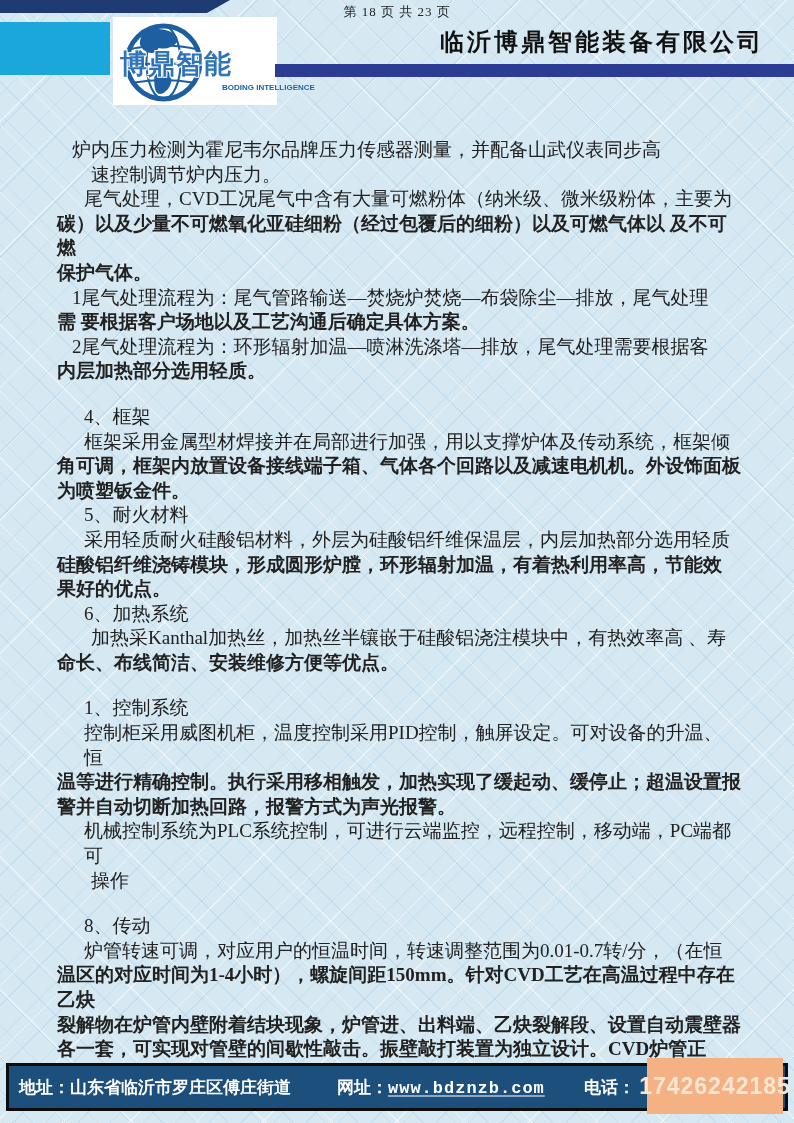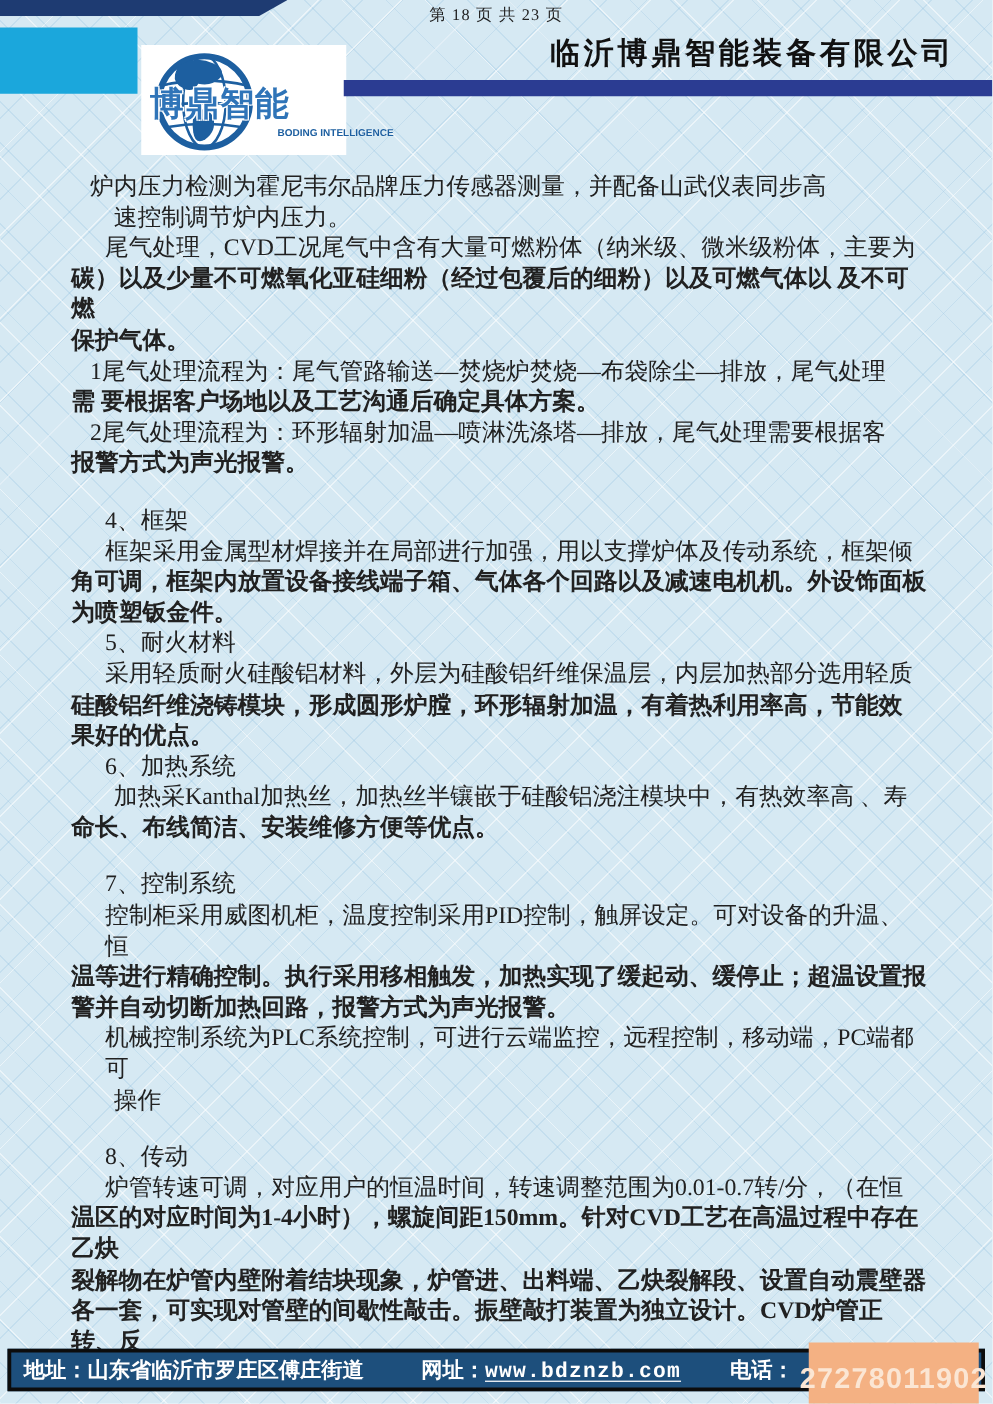--- a/index.html
+++ b/index.html
@@ -15,44 +15,44 @@
       repeating-linear-gradient(-45deg, rgba(150,195,225,.28) 0 1px, transparent 1px 23px);
     font-family:"Liberation Serif","DejaVu Serif",serif;
     color:#1c1c1c;
   }
   
   .topbar{position:absolute;left:0;top:0;width:230px;height:13px;background:#1e3b72;
     clip-path:polygon(0 0,100% 0,90% 100%,0 100%);}
   .pagenum{position:absolute;left:0;top:3px;width:100%;text-align:center;
     font-size:13px;letter-spacing:1px;color:#222;}
   .cyanblock{position:absolute;left:0;top:22px;width:110px;height:53px;background:#1ba7dc;}
-  .logobox{position:absolute;left:113px;top:17px;width:164px;height:88px;background:#ffffff;margin-top:19px;}
+  .logobox{position:absolute;left:113px;top:17px;width:164px;height:88px;background:#ffffff;}
   .globe{position:absolute;left:10px;top:5px;width:81px;height:81px;}
   .logo-cn{position:absolute;left:7px;top:29px;font-size:27px;font-weight:900;
     color:#2f74b8;letter-spacing:1px;font-family:"Liberation Sans",sans-serif;
     text-shadow:-1px -1px 0 #fff,1px -1px 0 #fff,-1px 1px 0 #fff,1px 1px 0 #fff;}
   .logo-en{position:absolute;left:97px;top:66px;font-size:8px;font-weight:700;
     color:#1d5fa0;font-family:"Liberation Sans",sans-serif;white-space:nowrap;
     text-shadow:0 0 1px #fff;padding-left:12px;}
   .companyname{position:absolute;right:30px;top:26px;font-size:24px;font-weight:700;
     letter-spacing:3px;color:#111;}
   .bluerule{position:absolute;left:275px;right:0;top:64px;height:13px;background:#2b3c92;}
   
   .content{position:absolute;left:57px;top:138px;width:684px;
     font-size:19px;line-height:24.6px;color:#212121;}
   .line{white-space:pre-wrap;}
   .ind0{padding-left:0;font-weight:bold;}
   .ind1{padding-left:15px;}
   .ind2{padding-left:27px;}
   .ind3{padding-left:34px;}
   .gap{margin-top:21px;}
   
-  .footer{position:absolute;left:6px;right:6px;top:1063px;height:34px;
+  .footer{position:absolute;left:6px;right:6px;top:1063px;height:48px;
     box-sizing:border-box;border:3px solid #0c0c0c;background:#1d4f7c;
-    font-family:"Liberation Sans","DejaVu Sans",sans-serif;color:#ffffff;margin-top:16px;}
+    font-family:"Liberation Sans","DejaVu Sans",sans-serif;color:#ffffff;}
   .f-left{position:absolute;left:10px;top:50%;transform:translateY(-50%);
     font-size:17px;font-weight:700;white-space:nowrap;}
   .f-web{margin-left:46px;}
   .f-url{text-decoration:underline;text-underline-offset:3px;
     font-family:"Liberation Mono","DejaVu Sans Mono",monospace;font-size:17px;
     font-weight:700;color:#ffffff;letter-spacing:1px;}
   .f-tel{position:absolute;right:150px;top:50%;transform:translateY(-50%);
     font-size:17px;font-weight:700;white-space:nowrap;}
   .f-phone{position:absolute;right:2px;top:-8px;width:136px;height:56px;
     background:#f4b183;display:flex;align-items:center;justify-content:center;
@@ -86,49 +86,49 @@
 
   <div class="content" id="content">
       <div class="line ind1">炉内压力检测为霍尼韦尔品牌压力传感器测量，并配备山武仪表同步高</div>
       <div class="line ind3">速控制调节炉内压力。</div>
       <div class="line ind2">尾气处理，CVD工况尾气中含有大量可燃粉体（纳米级、微米级粉体，主要为</div>
       <div class="line ind0">碳）以及少量不可燃氧化亚硅细粉（经过包覆后的细粉）以及可燃气体以 及不可燃</div>
       <div class="line ind0">保护气体。</div>
       <div class="line ind1">1尾气处理流程为：尾气管路输送—焚烧炉焚烧—布袋除尘—排放，尾气处理</div>
       <div class="line ind0">需 要根据客户场地以及工艺沟通后确定具体方案。</div>
       <div class="line ind1">2尾气处理流程为：环形辐射加温—喷淋洗涤塔—排放，尾气处理需要根据客</div>
-      <div class="line ind0">报警方式为声光报警。</div>
+      <div class="line ind0">内层加热部分选用轻质。</div>
       <div class="line ind2 gap">4、框架</div>
       <div class="line ind2">框架采用金属型材焊接并在局部进行加强，用以支撑炉体及传动系统，框架倾</div>
       <div class="line ind0">角可调，框架内放置设备接线端子箱、气体各个回路以及减速电机机。外设饰面板</div>
       <div class="line ind0">为喷塑钣金件。</div>
       <div class="line ind2">5、耐火材料</div>
       <div class="line ind2">采用轻质耐火硅酸铝材料，外层为硅酸铝纤维保温层，内层加热部分选用轻质</div>
       <div class="line ind0">硅酸铝纤维浇铸模块，形成圆形炉膛，环形辐射加温，有着热利用率高，节能效</div>
       <div class="line ind0">果好的优点。</div>
       <div class="line ind2">6、加热系统</div>
       <div class="line ind3">加热采Kanthal加热丝，加热丝半镶嵌于硅酸铝浇注模块中，有热效率高 、寿</div>
       <div class="line ind0">命长、布线简洁、安装维修方便等优点。</div>
-      <div class="line ind2 gap">7、控制系统</div>
+      <div class="line ind2 gap">1、控制系统</div>
       <div class="line ind2">控制柜采用威图机柜，温度控制采用PID控制，触屏设定。可对设备的升温、恒</div>
       <div class="line ind0">温等进行精确控制。执行采用移相触发，加热实现了缓起动、缓停止；超温设置报</div>
       <div class="line ind0">警并自动切断加热回路，报警方式为声光报警。</div>
       <div class="line ind2">机械控制系统为PLC系统控制，可进行云端监控，远程控制，移动端，PC端都可</div>
       <div class="line ind3">操作</div>
       <div class="line ind2 gap">8、传动</div>
       <div class="line ind2">炉管转速可调，对应用户的恒温时间，转速调整范围为0.01-0.7转/分，（在恒</div>
       <div class="line ind0">温区的对应时间为1-4小时），螺旋间距150mm。针对CVD工艺在高温过程中存在乙炔</div>
       <div class="line ind0">裂解物在炉管内壁附着结块现象，炉管进、出料端、乙炔裂解段、设置自动震壁器</div>
       <div class="line ind0">各一套，可实现对管壁的间歇性敲击。振壁敲打装置为独立设计。CVD炉管正转、反</div>
       <div class="line ind0">转均能使用。</div>
     </div>
 
   <div class="footer">
     <div class="f-left">
       <span>地址：</span><span>山东省临沂市罗庄区傅庄街道</span><span class="f-web">网址：</span><span class="f-url">www.bdznzb.com</span>
     </div>
     <div class="f-tel">电话：</div>
     <div class="f-phone">
-      <span>27278011902</span>
+      <span>17426242185</span>
     </div>
   </div>
 
 </div>
 
 </body></html>

